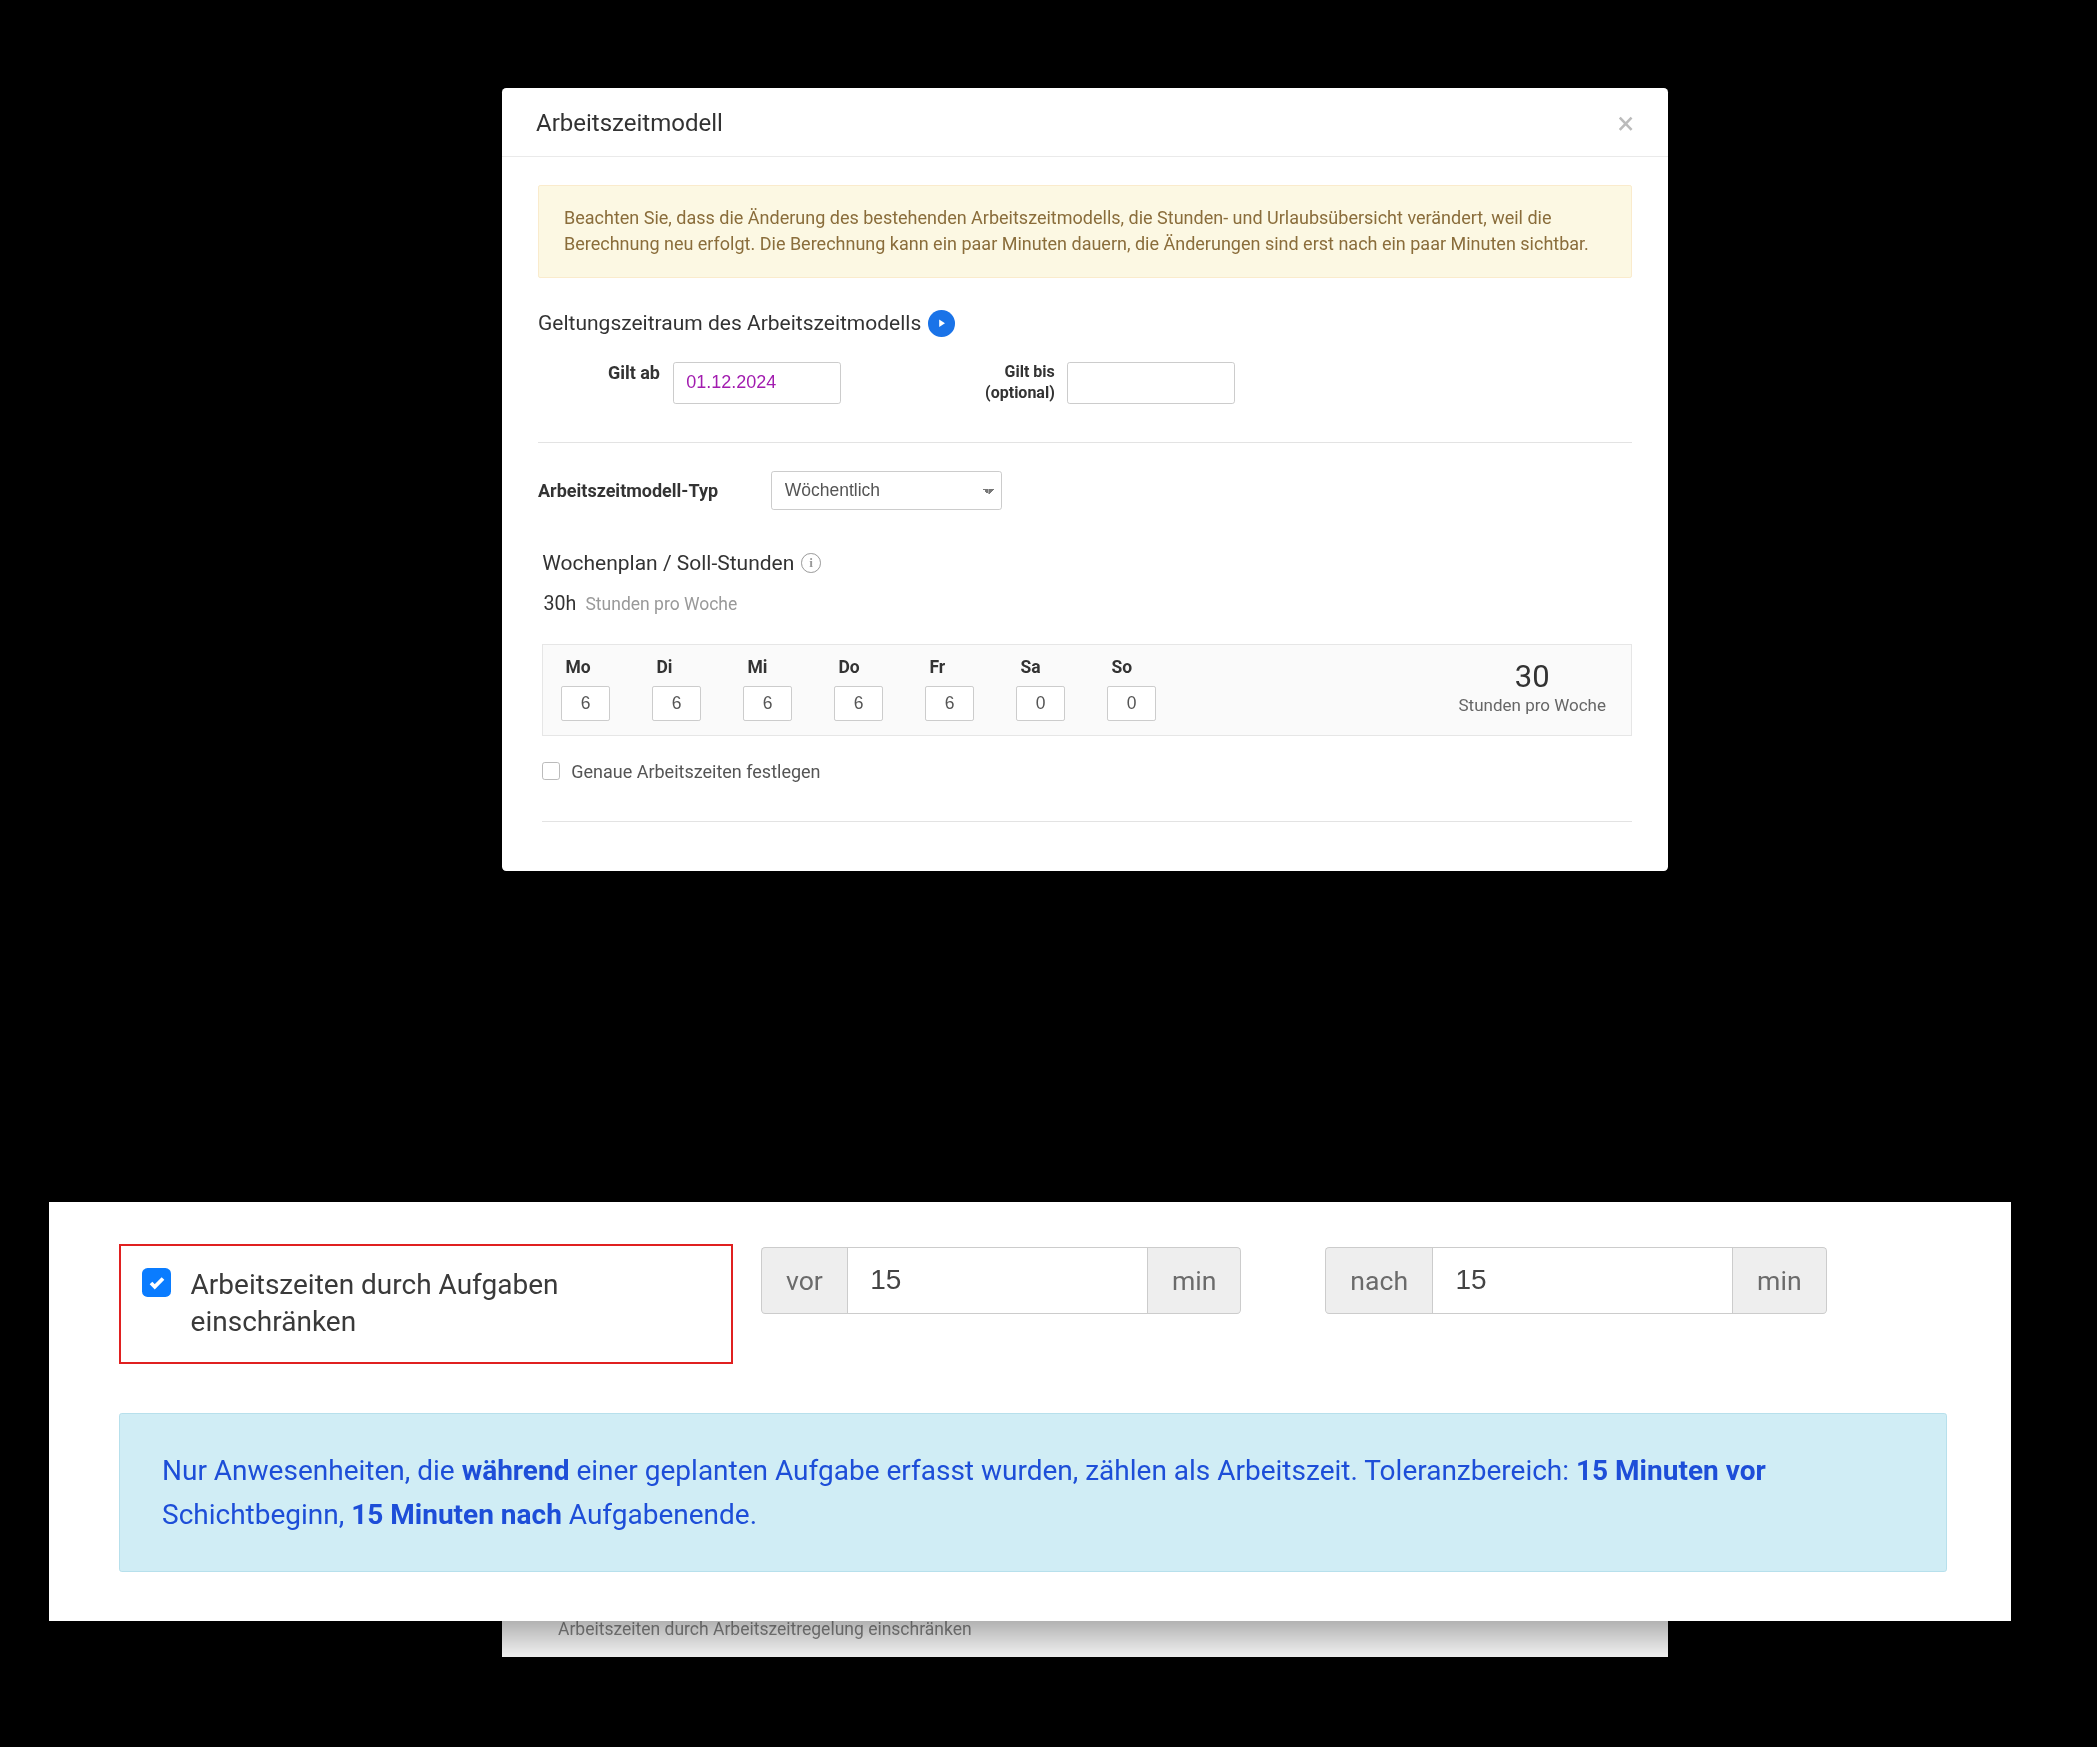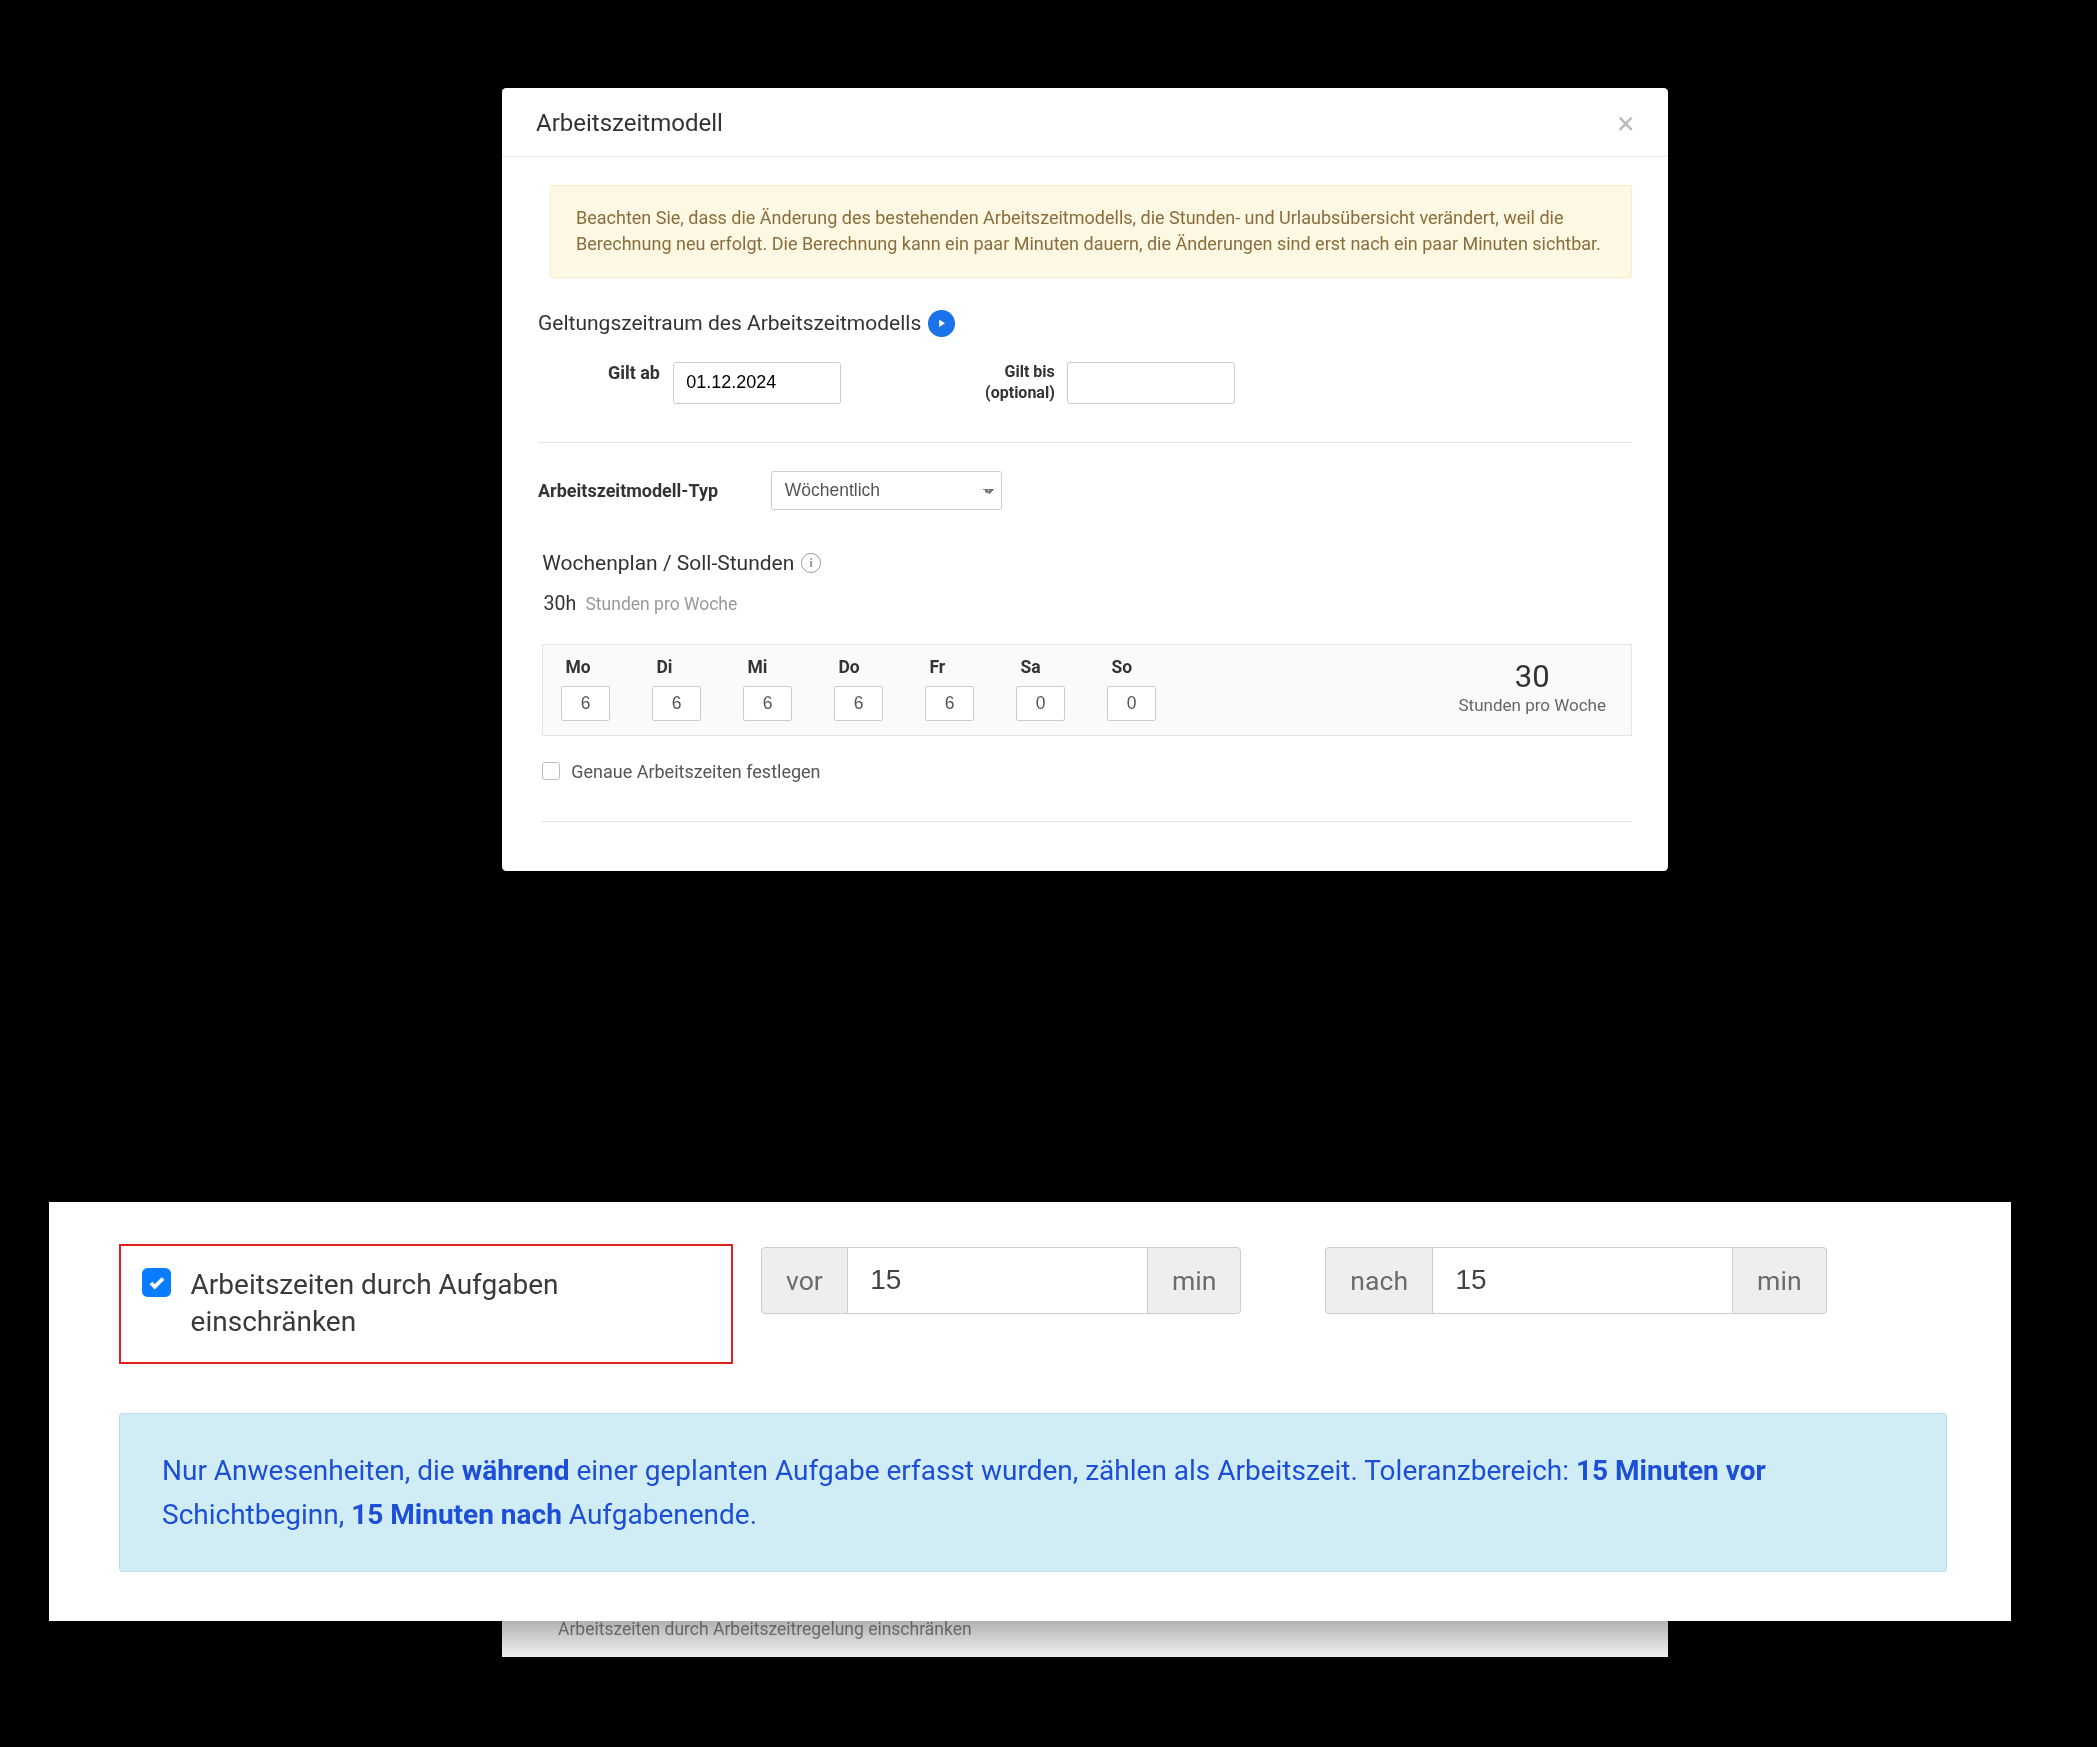--- a/index.html
+++ b/index.html
@@ -32,36 +32,35 @@
     .modal-body { padding: 28px 36px 21px; }
     .warn {
       background: #fcf8e3;
       border: 0.7px solid #faebcc;
       color: #8a6d3b;
       padding: 19.6px 25px;
       font-size: 18px;
       line-height: 1.45;
       border-radius: 2.1px;
       margin-bottom: 32px;
-      margin-left: 12px;
     }
     .section-title { font-size: 21px; color: #333; margin-bottom: 21px; display: flex; align-items: center; gap: 7px; }
     .play-badge {
       width: 26.6px; height: 26.6px; border-radius: 50%;
       background: #1a73e8; color: #fff;
       display: inline-flex; align-items: center; justify-content: center;
       font-size: 14px;
     }
     .row { display: flex; align-items: flex-start; gap: 12.6px; }
     .row-pad { padding: 4.2px 0 31px 31px; }
     .lbl-right { text-align: right; font-weight: 700; font-size: 18px; color: #333; }
     .lbl-right.small { font-size: 16px; line-height: 1.3; }
     .form-input {
       border: 0.7px solid #ccc; border-radius: 2.8px;
-      height: 42px; padding: 2.8px 12.6px; font-size: 18px; color: #000000;
+      height: 42px; padding: 2.8px 12.6px; font-size: 18px; color: #a21caf;
       width: 168px; background: #fff;
     }
     .form-input.empty { width: 168px; }
     .hr { border: 0; border-top: 0.7px solid #e3e3e3; margin: 7px 0 28px; }
     .select {
       border: 0.7px solid #ccc; border-radius: 2.8px;
       height: 39px; padding: 2.8px 31px 2.8px 12.6px; font-size: 17.5px; color: #555;
       width: 231px; background: #fff;
       appearance: none;
       background-image: linear-gradient(45deg, transparent 50%, #777 50%), linear-gradient(135deg, #777 50%, transparent 50%);

